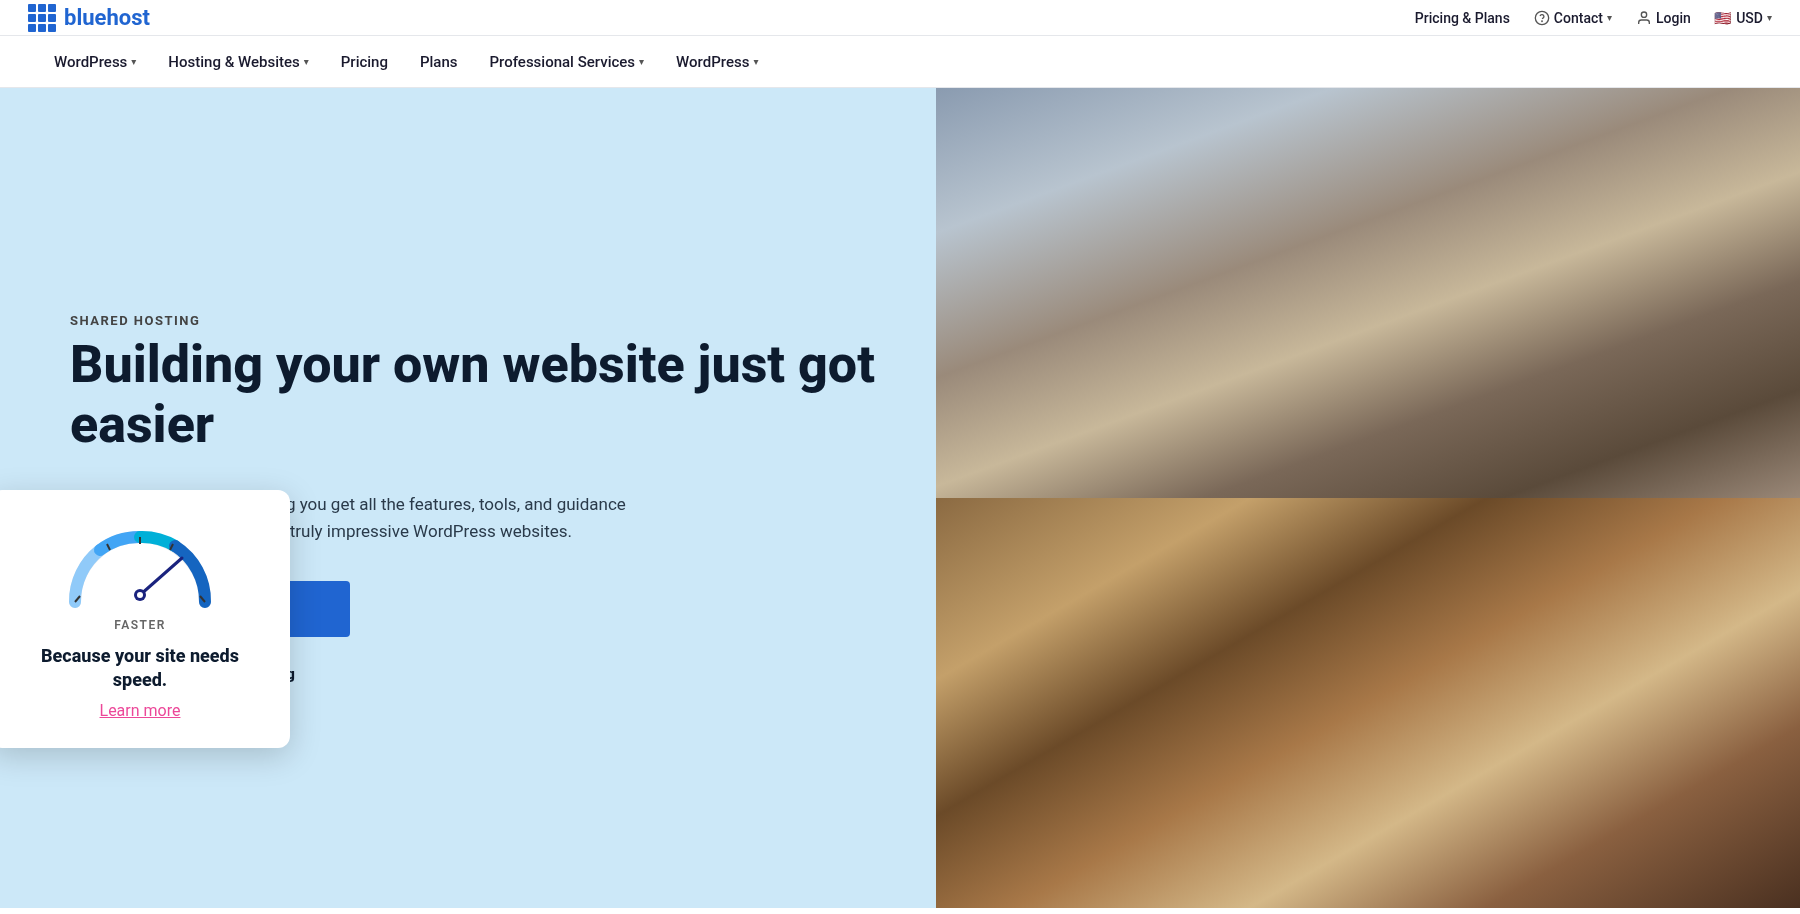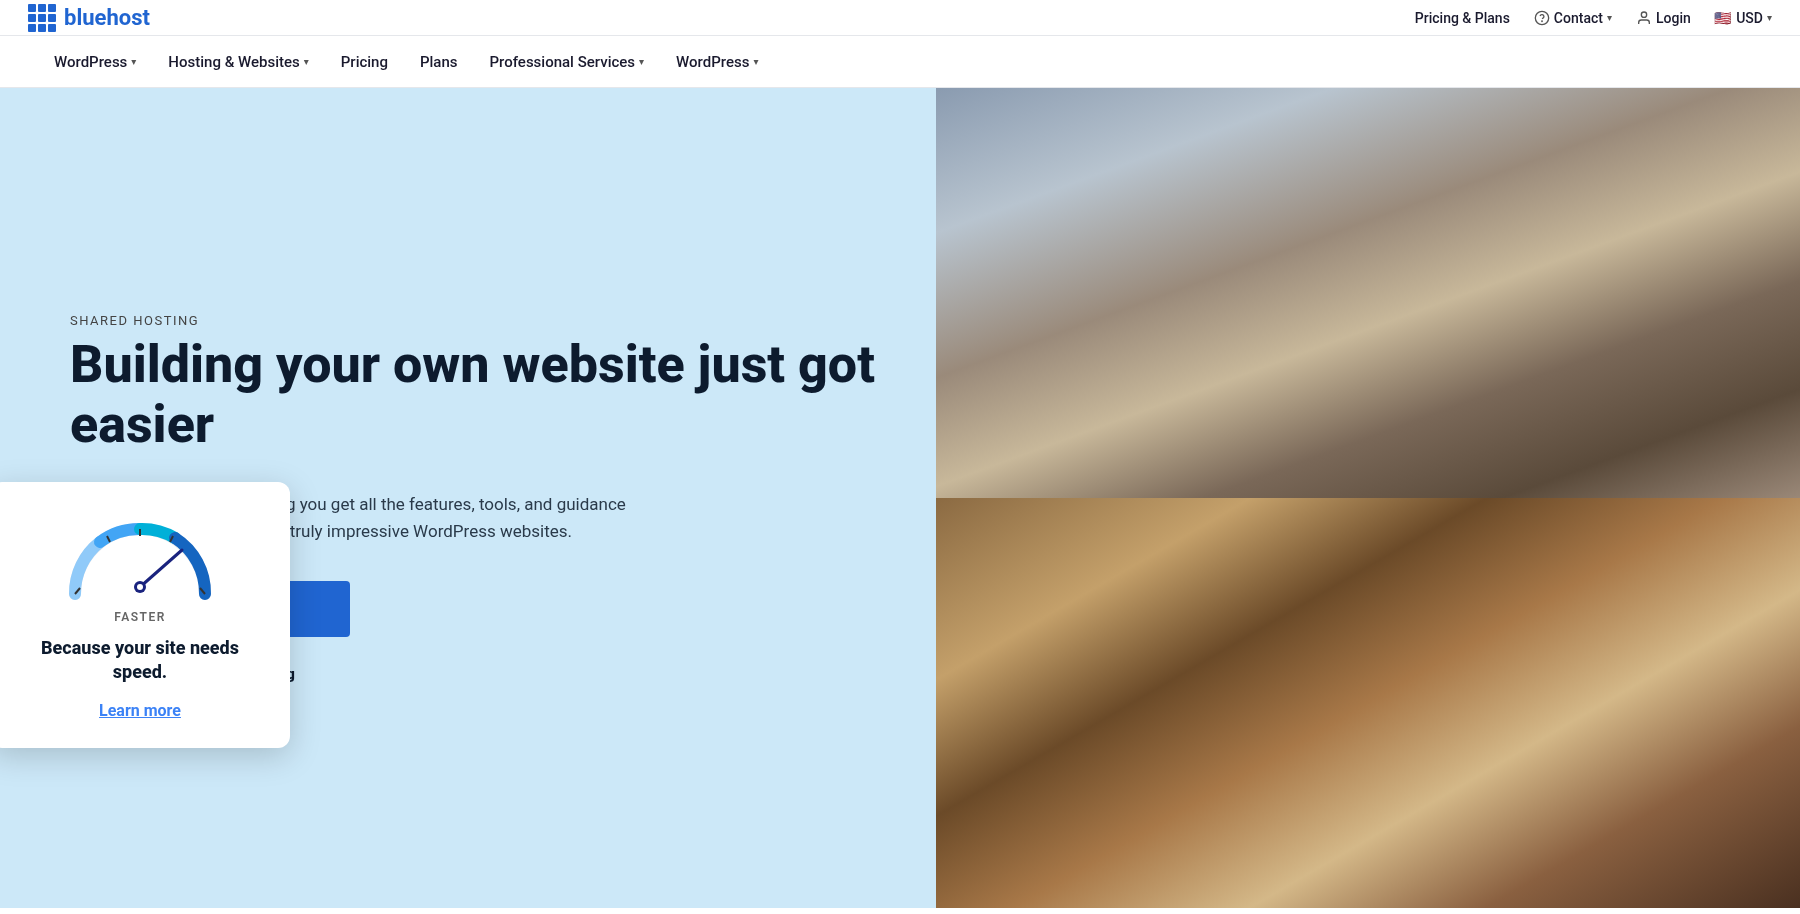--- a/index.html
+++ b/index.html
@@ -121,21 +121,21 @@
       background: linear-gradient(135deg, #8d9aab 0%, #c5cdd8 30%, #a0948a 60%, #7c6f62 100%);
     }
     .hero-right-bottom .img-sim {
       width: 100%;
       height: 100%;
       background: linear-gradient(135deg, #6d5340 0%, #a0856c 30%, #c4a882 55%, #8b6f4e 80%, #5c4030 100%);
     }
 
     .hero-eyebrow {
       font-size: 13px;
-      font-weight: 400;
+      font-weight: 700;
       letter-spacing: 1.5px;
       color: #444;
       text-transform: uppercase;
       margin-bottom: 7px;
     }
     .hero-title {
       font-size: 52px;
       font-weight: 800;
       color: #0d1b2e;
       line-height: 1.15;
@@ -205,24 +205,24 @@
     }
     .speed-tagline {
       font-size: 18px;
       font-weight: 800;
       color: #0d1b2e;
       margin-top: 12px;
       line-height: 1.3;
     }
     .speed-learn {
       display: inline-block;
-      margin-top: 18px;
-      color: #3b82f6;
+      margin-top: 10px;
+      color: #ec4899;
       font-size: 16px;
-      font-weight: 700;
+      font-weight: 400;
       text-decoration: underline;
       cursor: pointer;
     }
 
     
     .speed-svg { width: 160px; height: 90px; }
   </style>
 </head>
 <body>
 

